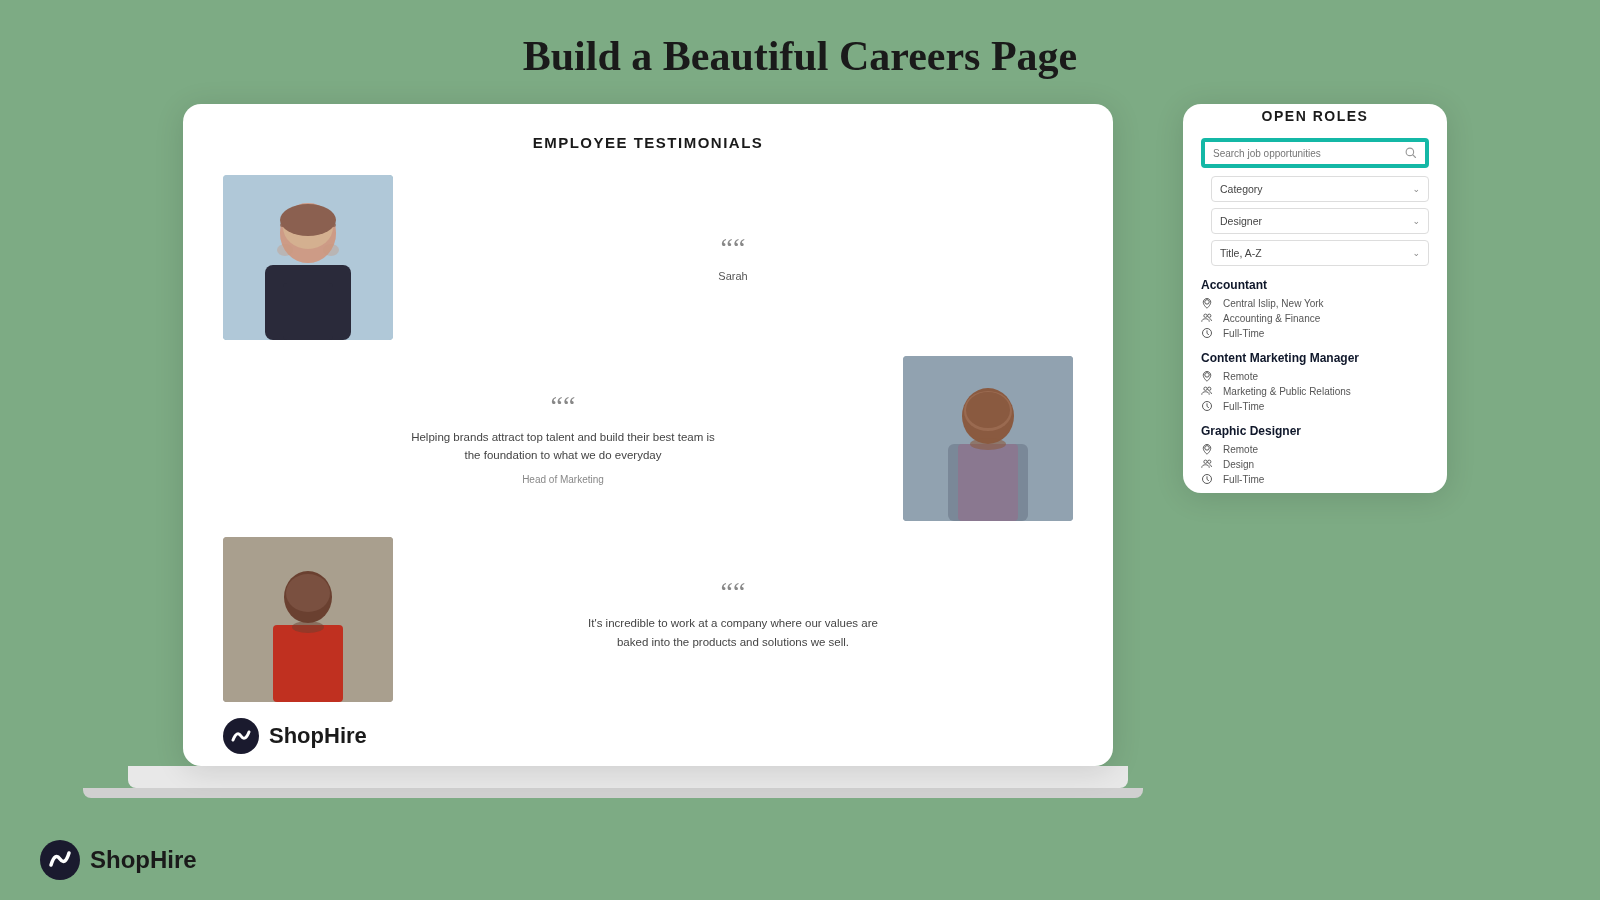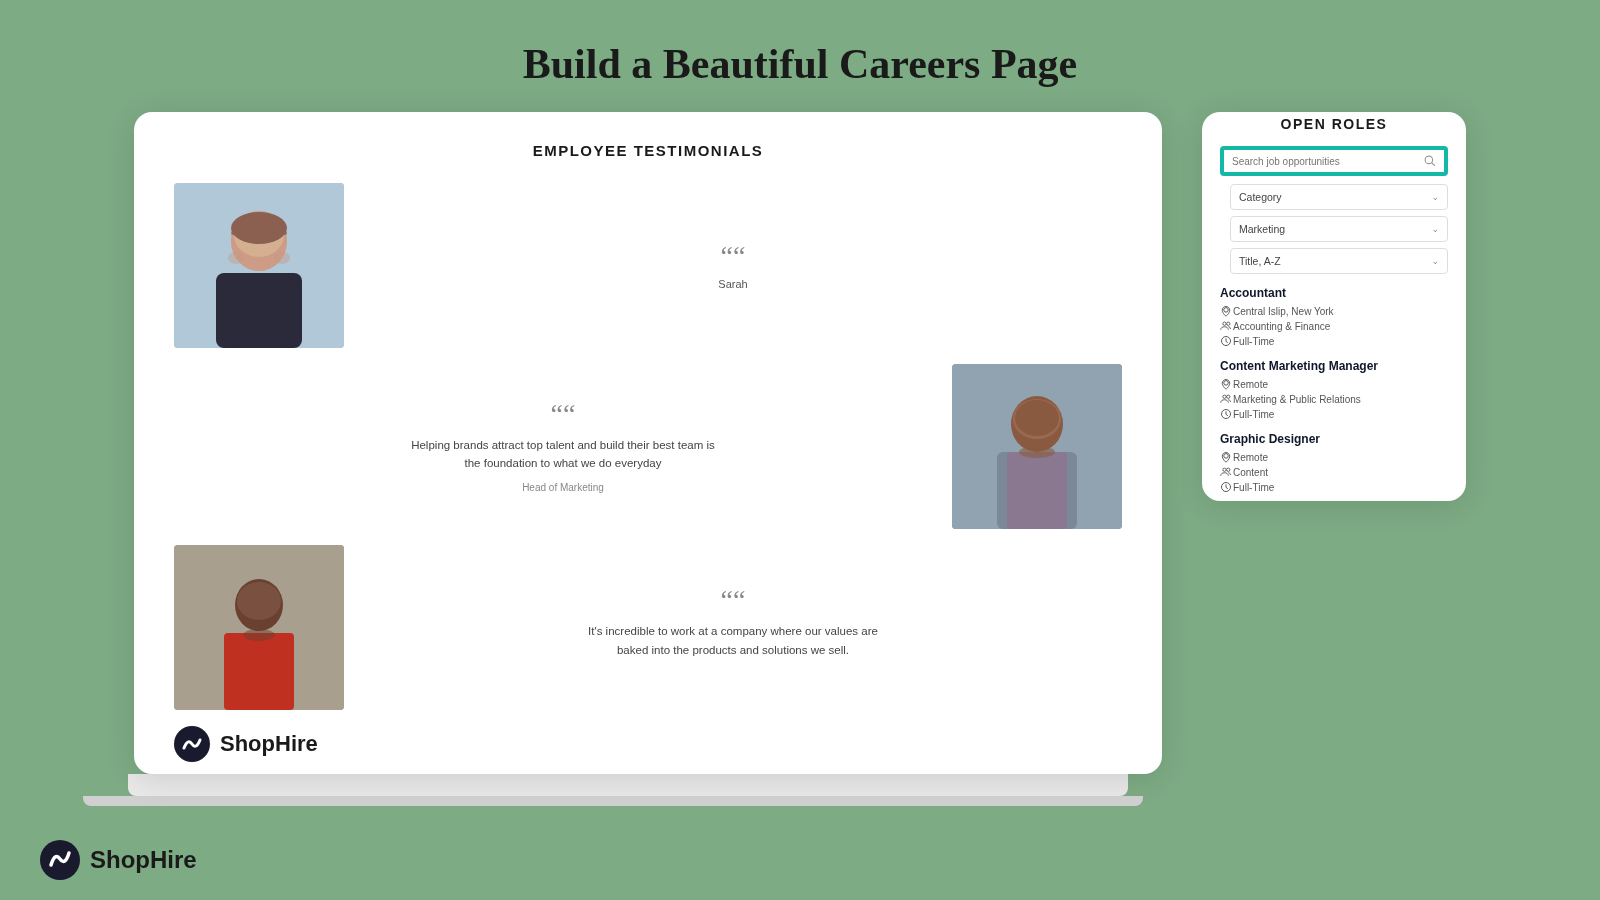--- a/index.html
+++ b/index.html
@@ -8,41 +8,41 @@
       font-family: 'Georgia', serif;
       width: 1600px;
       height: 900px;
       overflow: hidden;
       position: relative;
     }
 
     
     .page-title {
       text-align: center;
-      padding: 40px 0 24px;
+      padding: 32px 0 24px;
       font-size: 42px;
       font-weight: 800;
       color: #1a1a1a;
       font-family: 'Georgia', serif;
     }
 
     
     .main-layout {
       display: flex;
       justify-content: center;
       align-items: flex-start;
       gap: 40px;
       padding: 0 60px;
     }
 
     
     .laptop-container {
       background: white;
       border-radius: 18px;
-      width: 1028px;
+      width: 930px;
       min-height: 620px;
       padding: 30px 40px 0;
       box-shadow: 0 4px 30px rgba(0,0,0,0.12);
       position: relative;
       overflow: hidden;
     }
 
     .laptop-stand {
       background: #e8e8e8;
       height: 22px;
@@ -210,21 +210,21 @@
       font-size: 12px;
       font-weight: 700;
       color: #0f172a;
       margin-bottom: 5px;
       font-family: Arial, sans-serif;
     }
 
     .job-detail {
       display: flex;
       align-items: center;
-      gap: 1px;
+      gap: 10px;
       font-size: 10px;
       color: #555;
       font-family: Arial, sans-serif;
       margin-bottom: 3px;
       text-align: right;
     }
 
     .job-detail-icon {
       width: 12px;
       height: 12px;
@@ -356,21 +356,21 @@
         <circle cx="6.5" cy="6.5" r="5" stroke="#999" stroke-width="1.5"></circle>
         <line x1="10.5" y1="10.5" x2="14" y2="14" stroke="#999" stroke-width="1.5" stroke-linecap="round"></line>
       </svg>
     </div>
 
     <div class="filter-dropdown">
       <span>Category</span>
       <span class="chevron">⌄</span>
     </div>
     <div class="filter-dropdown">
-      <span>Marketing</span>
+      <span>Designer</span>
       <span class="chevron">⌄</span>
     </div>
     <div class="filter-dropdown">
       <span>Title, A-Z</span>
       <span class="chevron">⌄</span>
     </div>
 
     <div class="job-listing">
       <div class="job-title-text">Accountant</div>
       <div class="job-detail">
@@ -434,21 +434,21 @@
         </svg>
         <span>Remote</span>
       </div>
       <div class="job-detail">
         <svg class="job-detail-icon" viewBox="0 0 16 16" fill="none" xmlns="http://www.w3.org/2000/svg">
           <circle cx="6" cy="5" r="2.2" stroke="#555" stroke-width="1.2"></circle>
           <circle cx="11" cy="5" r="2.2" stroke="#555" stroke-width="1.2"></circle>
           <path d="M1 13c0-2.76 2.24-4 5-4s5 1.24 5 4" stroke="#555" stroke-width="1.2" fill="none"></path>
           <path d="M11 9c1.66 0 3 1.12 3 3" stroke="#555" stroke-width="1.2" fill="none"></path>
         </svg>
-        <span>Content</span>
+        <span>Design</span>
       </div>
       <div class="job-detail">
         <svg class="job-detail-icon" viewBox="0 0 16 16" fill="none" xmlns="http://www.w3.org/2000/svg">
           <circle cx="8" cy="8" r="6" stroke="#555" stroke-width="1.3"></circle>
           <path d="M8 5v3.5l2 1.5" stroke="#555" stroke-width="1.3" stroke-linecap="round"></path>
         </svg>
         <span>Full-Time</span>
       </div>
     </div>
   </div>

